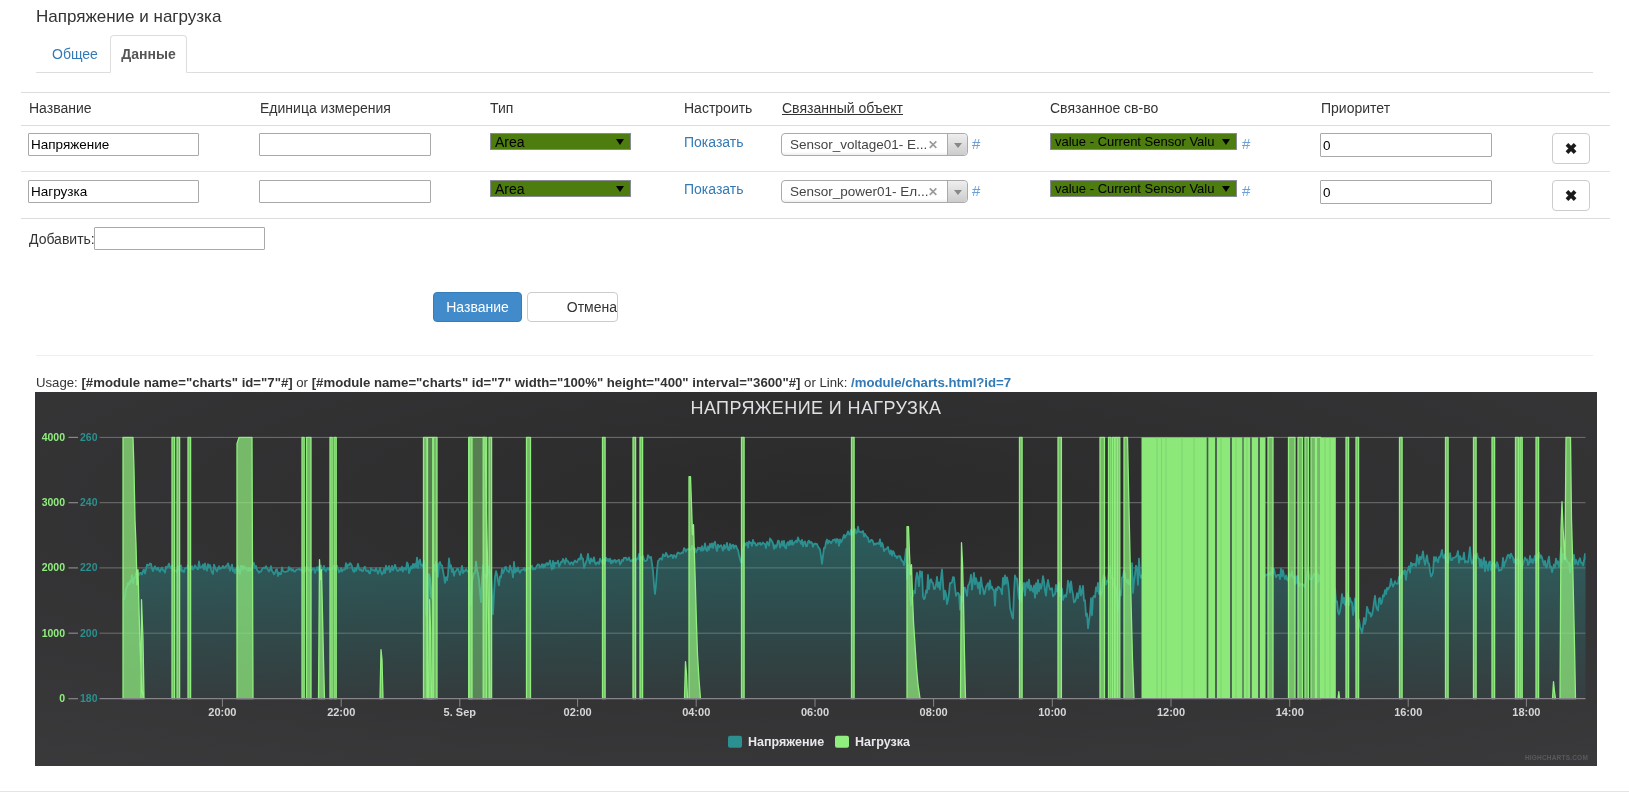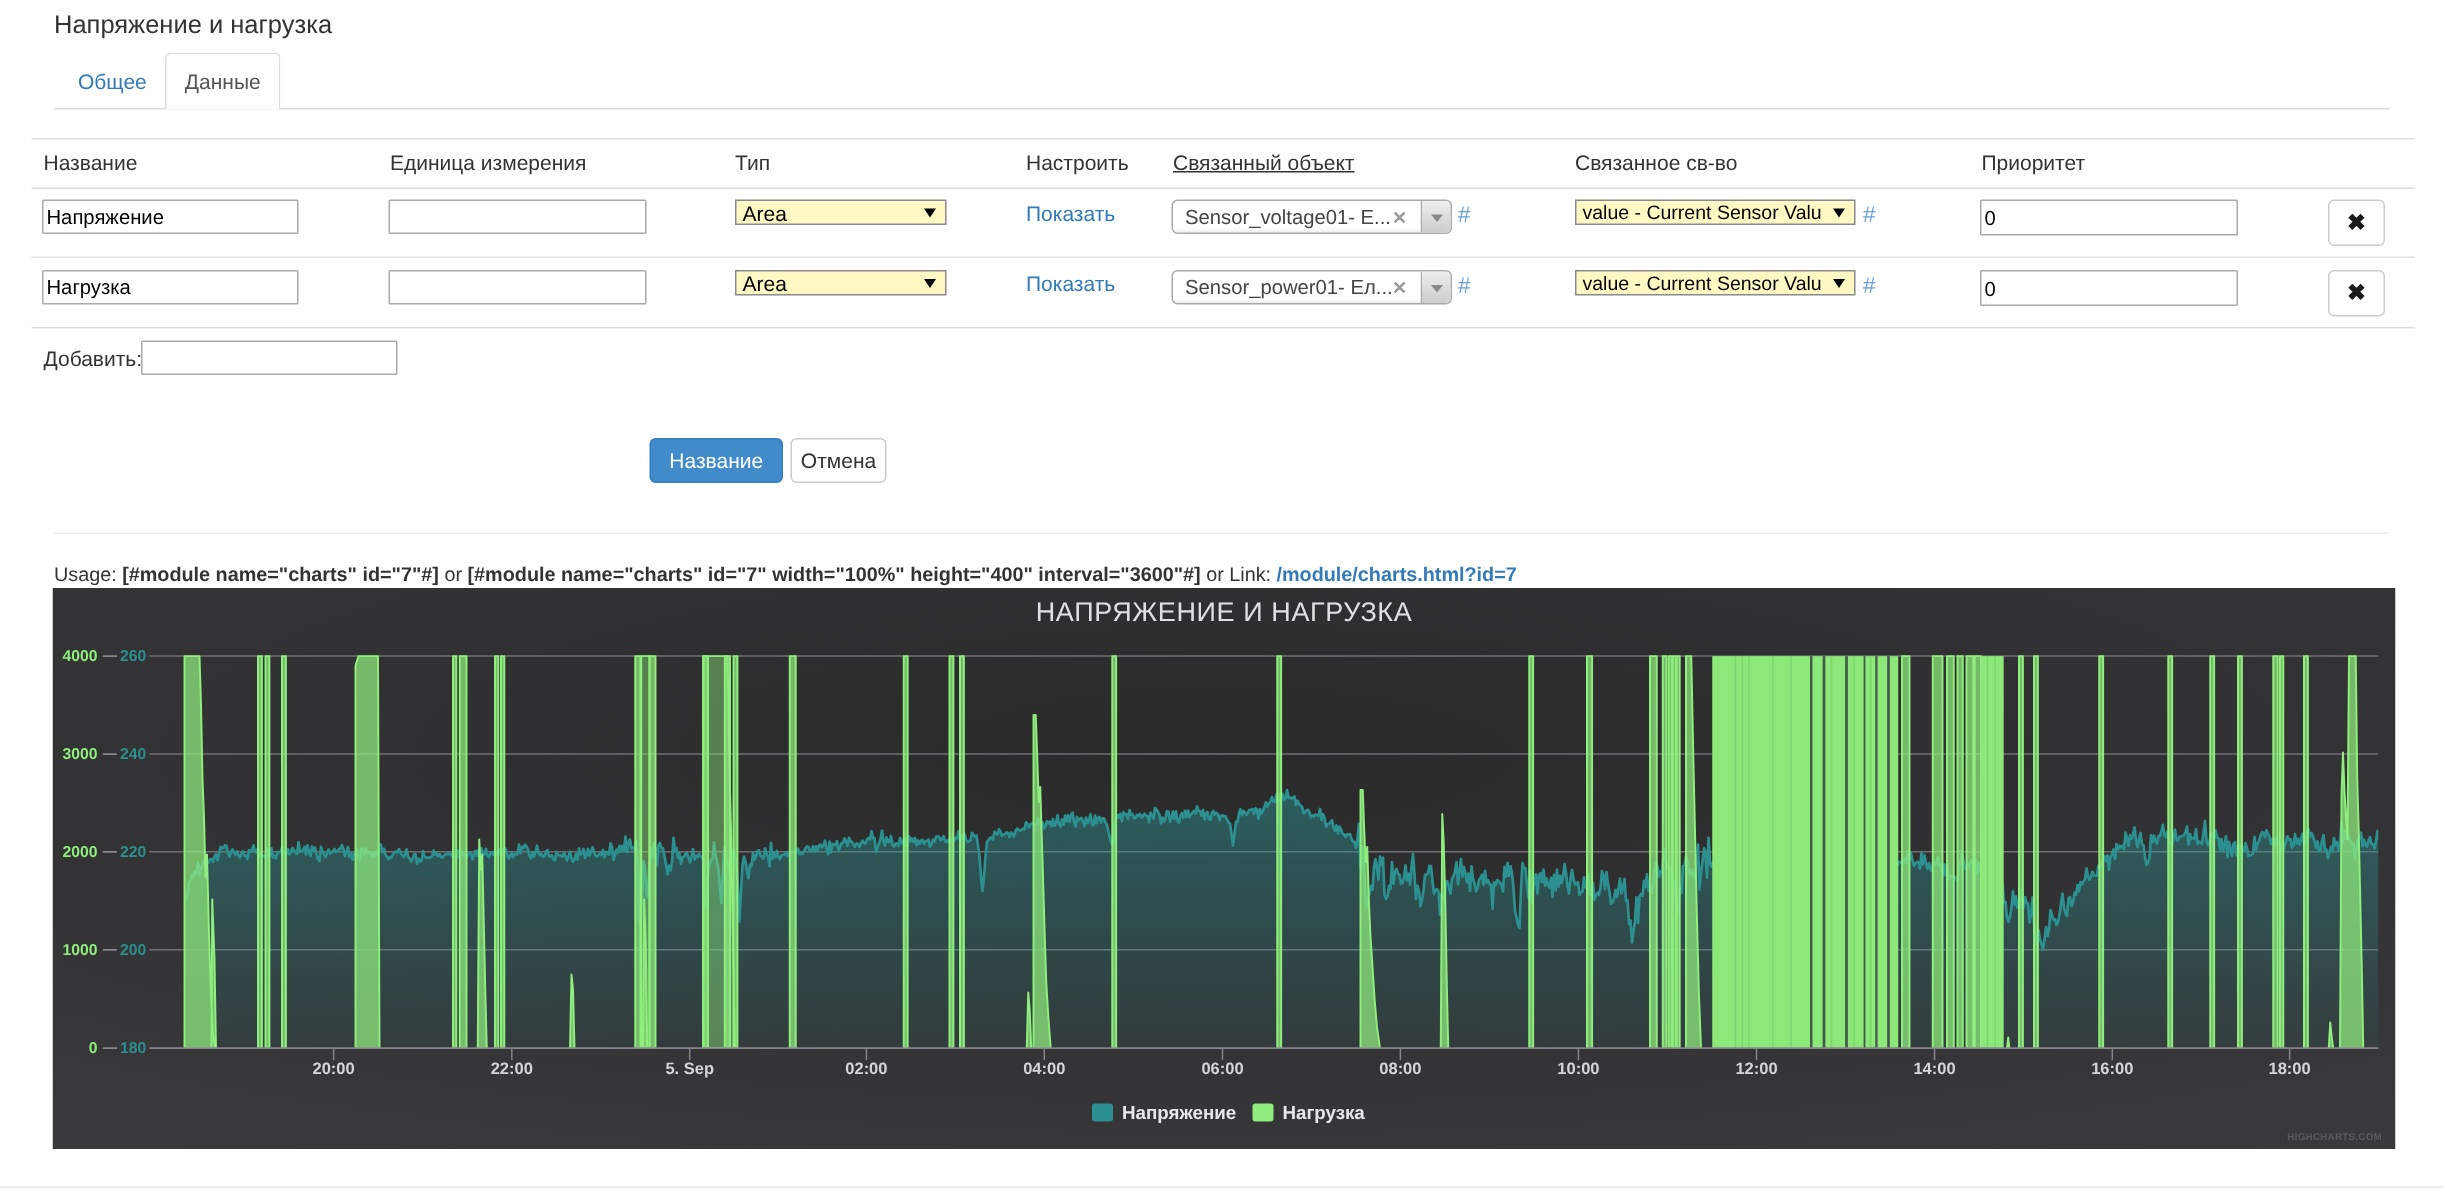--- a/index.html
+++ b/index.html
@@ -2,39 +2,39 @@
 <html><head><meta charset="utf-8">
 <style>
 * { margin:0; padding:0; box-sizing:border-box; }
 html,body { background:#fff; font-family:"Liberation Sans", sans-serif; }
 #page { position:relative; width:1629px; height:795px; overflow:hidden; }
 .abs { position:absolute; }
 .lbl { font-size:14px; color:#333; }
 input.txt { position:absolute; border:1px solid #a9a9a9; background:#fff; font-family:"Liberation Sans", sans-serif; font-size:13.5px; color:#000; padding:2px 2px; border-radius:1px; }
 .hr { position:absolute; height:1px; background:#ddd; }
 a.lnk { color:#337ab7; text-decoration:none; font-size:14px; }
-.natwrap { position:absolute; border:1px solid #8a8a96; background:#fef9c3; font-size:14px; color:#000; white-space:nowrap; overflow:hidden; line-height:16px; padding-left:4px; }
+.natwrap { position:absolute; border:1px solid #8a8a96; background:#4d7c0f; font-size:14px; color:#000; white-space:nowrap; overflow:hidden; line-height:16px; padding-left:4px; }
 .natwrap.sm { font-size:13px; line-height:16px; }
 .natwrap .arr { position:absolute; right:6px; top:50%; margin-top:-3px; width:0; height:0; border-left:4.5px solid transparent; border-right:4.5px solid transparent; border-top:6px solid #000; }
 .s2 { position:absolute; height:23px; width:187px; border:1px solid #aaa; border-radius:4px; background:linear-gradient(#ffffff 85%, #efefef 99%); overflow:hidden; }
 .s2 .txt2 { position:absolute; left:8px; top:3px; font-size:13.5px; color:#444; white-space:nowrap; }
 .s2 .x { position:absolute; right:29px; top:4px; color:#9a9a9a; font-size:12px; font-weight:bold; }
 .s2 .btn { position:absolute; right:0; top:0; width:20px; height:100%; border-left:1px solid #aaa; background:linear-gradient(#eeeeee, #cccccc); border-radius:0 4px 4px 0; }
 .s2 .btn:after { content:""; position:absolute; left:6px; top:9px; width:0; height:0; border-left:4px solid transparent; border-right:4px solid transparent; border-top:5px solid #888; }
 .xbtn { position:absolute; width:38px; height:31px; background:#fff; border:1px solid #ccc; border-radius:4px; color:#1a1a1a; font-weight:bold; font-size:15px; text-align:center; line-height:29px; }
 .hash { position:absolute; color:#6d9fd4; font-size:15px; text-decoration:none; }
 </style></head>
 <body>
 <div id="page">
 
   <div class="abs" style="left:36px; top:7px; font-size:17px; color:#333;">Напряжение и нагрузка</div>
 
   <div class="hr" style="left:36px; top:72px; width:1557px;"></div>
   <a class="lnk abs" href="#" style="left:52px; top:46px;text-align:center;">Общее</a>
-  <div class="abs" style="left:110px; top:35px; width:77px; height:38px; background:#fff; border:1px solid #ddd; border-bottom:1px solid #fff; border-radius:4px 4px 0 0; z-index:2;">
+  <div class="abs" style="left:110px; top:35px; width:77px; height:38px; background:#fff; border:1px solid #ddd; border-bottom:1px solid #fff; border-radius:4px 4px 0 0; z-index:2;font-weight:bold;">
     <div style="text-align:center; margin-top:10px; font-size:14px; color:#555;">Данные</div>
   </div>
 
   <div class="hr" style="left:21px; top:92px; width:1589px;"></div>
   <div class="abs lbl" style="left:29px; top:100px;">Название</div>
   <div class="abs lbl" style="left:260px; top:100px;">Единица измерения</div>
   <div class="abs lbl" style="left:490px; top:100px;">Тип</div>
   <div class="abs lbl" style="left:684px; top:100px;">Настроить</div>
   <div class="abs lbl" style="left:782px; top:100px;text-decoration:underline;">Связанный объект</div>
   <div class="abs lbl" style="left:1050px; top:100px;">Связанное св-во</div>
@@ -70,21 +70,21 @@
   <a class="hash" href="#" style="left:972px; top:182px;">#</a>
   <div class="natwrap sm" style="left:1050px; top:180px; width:187px; height:17px;">value - Current Sensor Valu<span class="arr"></span></div>
   <a class="hash" href="#" style="left:1242px; top:182px;">#</a>
   <input class="txt" style="left: 1320px; top: 180px; width: 172px; height: 24px;" value="0">
   <div class="xbtn" style="left:1552px; top:180px;">✖</div>
 
   <div class="abs" style="left:29px; top:231px; font-size:14px; color:#333;">Добавить:</div>
   <input class="txt" style="left: 94px; top: 227px; width: 171px; height: 23px;" value="">
 
   <div class="abs" style="left:433px; top:292px; width:89px; height:30px; background:#428bca; border:1px solid #357ebd; border-radius:4px; color:#fff; font-size:14px; text-align:center; line-height:28px;">Название</div>
-  <div class="abs" style="left:527px; top:292px; width:64px; height:30px; background:#fff; border:1px solid #ccc; border-radius:4px; color:#333; font-size:14px; text-align:center; line-height:28px;">Отмена</div>
+  <div class="abs" style="left:527px; top:292px; width:91px; height:30px; background:#fff; border:1px solid #ccc; border-radius:4px; color:#333; font-size:14px; text-align:right; line-height:28px;">Отмена</div>
 
   <div class="hr" style="left:36px; top:355px; width:1557px; background:#eee;"></div>
 
   <div class="abs" style="left:36px; top:375px; font-size:13.2px; color:#333;">Usage: <b>[#module name="charts" id="7"#]</b> or <b>[#module name="charts" id="7" width="100%" height="400" interval="3600"#]</b> or Link: <a href="#" style="color:#337ab7; font-weight:bold; text-decoration:none;">/module/charts.html?id=7</a></div>
 
   <div class="abs" style="left:35px; top:392px;"><svg width="1562" height="374" viewBox="0 0 1562 374" font-family="Liberation Sans, sans-serif">
 <defs>
 <radialGradient id="bg" cx="50%" cy="30%" r="110%">
 <stop offset="0%" stop-color="#2a2a2b"></stop>
             <stop offset="100%" stop-color="#3e3e40"></stop>

